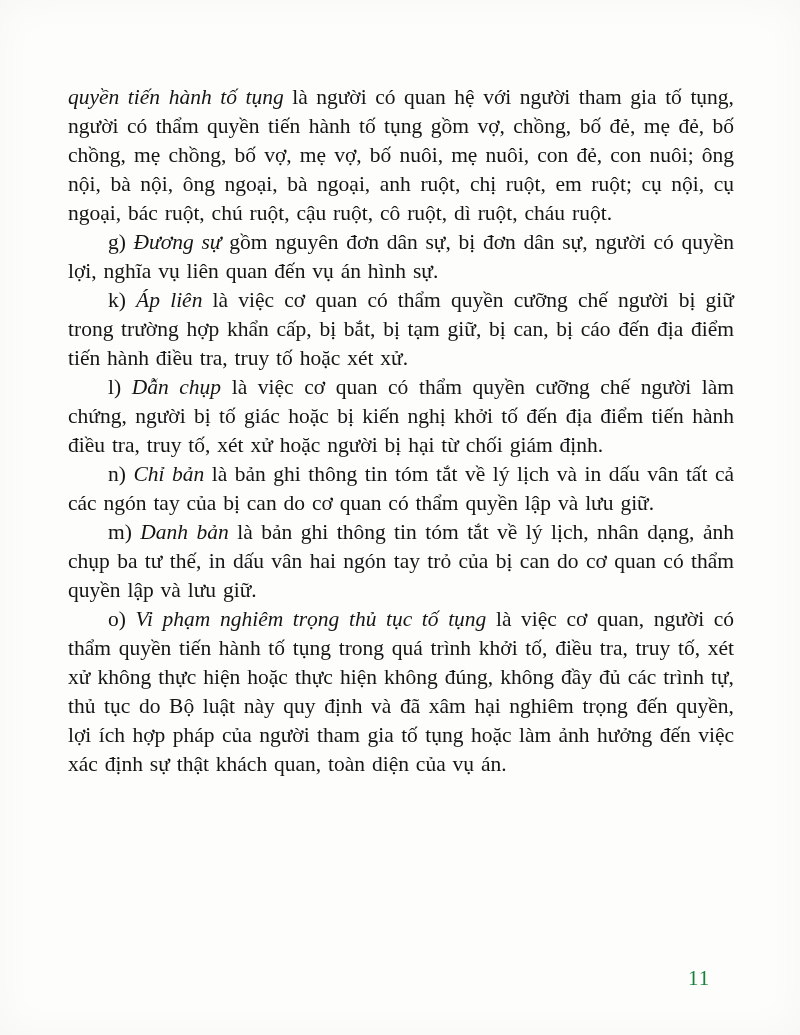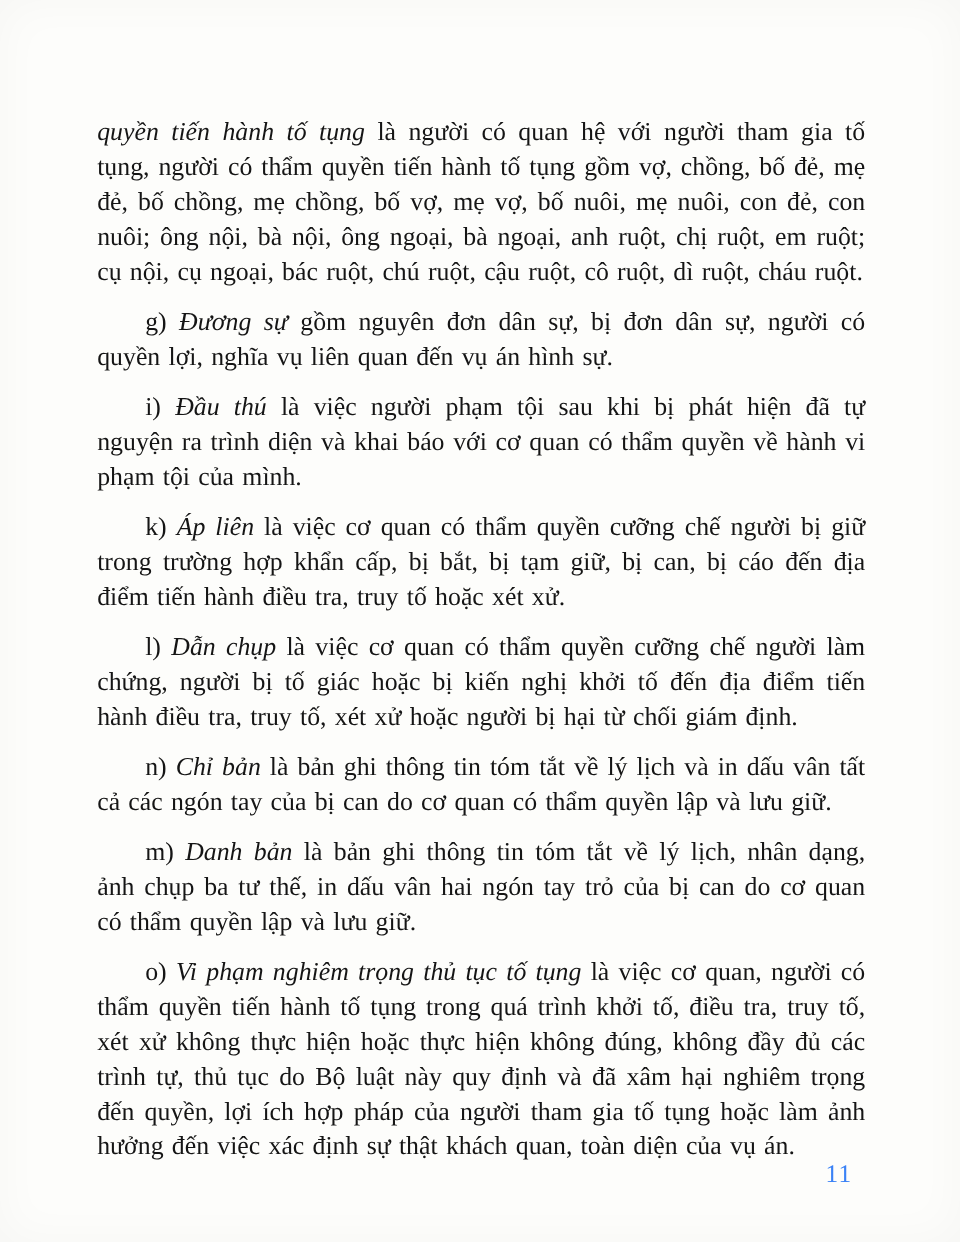--- a/index.html
+++ b/index.html
@@ -22,47 +22,46 @@
     position: absolute;
     top: 83px;
     left: 68px;
     width: 666px;
     font-size: 21.5px;
     line-height: 29px;
     text-align: justify;
     word-spacing: 1.5px;
   }
   .text-block p {
-    margin: 13px;
+    margin: 0;
     padding: 0;
   }
   .text-block p.indented {
     text-indent: 40px;
   }
   .para-lead {
     font-style: italic;
   }
   .page-number {
     position: absolute;
     top: 966px;
     left: 688px;
     font-size: 21px;
     letter-spacing: 1px;
-    color: #3b82f6;
+    color: #15803d;
   }
 </style>
 </head>
 <body>
 
 <div class="page">
   <div class="text-block">
 
   <p><span class="para-lead">quyền tiến hành tố tụng</span><span> là người có quan hệ với người tham gia tố tụng, người có thẩm quyền tiến hành tố tụng gồm vợ, chồng, bố đẻ, mẹ đẻ, bố chồng, mẹ chồng, bố vợ, mẹ vợ, bố nuôi, mẹ nuôi, con đẻ, con nuôi; ông nội, bà nội, ông ngoại, bà ngoại, anh ruột, chị ruột, em ruột; cụ nội, cụ ngoại, bác ruột, chú ruột, cậu ruột, cô ruột, dì ruột, cháu ruột.</span></p>
       <p class="indented"><span>g) </span><span class="para-lead">Đương sự</span><span> gồm nguyên đơn dân sự, bị đơn dân sự, người có quyền lợi, nghĩa vụ liên quan đến vụ án hình sự.</span></p>
-      <p class="indented"><span>i) </span><span class="para-lead">Đầu thú</span><span> là việc người phạm tội sau khi bị phát hiện đã tự nguyện ra trình diện và khai báo với cơ quan có thẩm quyền về hành vi phạm tội của mình.</span></p>
       <p class="indented"><span>k) </span><span class="para-lead">Áp liên</span><span> là việc cơ quan có thẩm quyền cưỡng chế người bị giữ trong trường hợp khẩn cấp, bị bắt, bị tạm giữ, bị can, bị cáo đến địa điểm tiến hành điều tra, truy tố hoặc xét xử.</span></p>
       <p class="indented"><span>l) </span><span class="para-lead">Dẫn chụp</span><span> là việc cơ quan có thẩm quyền cưỡng chế người làm chứng, người bị tố giác hoặc bị kiến nghị khởi tố đến địa điểm tiến hành điều tra, truy tố, xét xử hoặc người bị hại từ chối giám định.</span></p>
       <p class="indented"><span>n) </span><span class="para-lead">Chỉ bản</span><span> là bản ghi thông tin tóm tắt về lý lịch và in dấu vân tất cả các ngón tay của bị can do cơ quan có thẩm quyền lập và lưu giữ.</span></p>
       <p class="indented"><span>m) </span><span class="para-lead">Danh bản</span><span> là bản ghi thông tin tóm tắt về lý lịch, nhân dạng, ảnh chụp ba tư thế, in dấu vân hai ngón tay trỏ của bị can do cơ quan có thẩm quyền lập và lưu giữ.</span></p>
       <p class="indented"><span>o) </span><span class="para-lead">Vi phạm nghiêm trọng thủ tục tố tụng</span><span> là việc cơ quan, người có thẩm quyền tiến hành tố tụng trong quá trình khởi tố, điều tra, truy tố, xét xử không thực hiện hoặc thực hiện không đúng, không đầy đủ các trình tự, thủ tục do Bộ luật này quy định và đã xâm hại nghiêm trọng đến quyền, lợi ích hợp pháp của người tham gia tố tụng hoặc làm ảnh hưởng đến việc xác định sự thật khách quan, toàn diện của vụ án.</span></p>
     </div>
   <div class="page-number">11</div>
 </div>
 
 </body></html>

